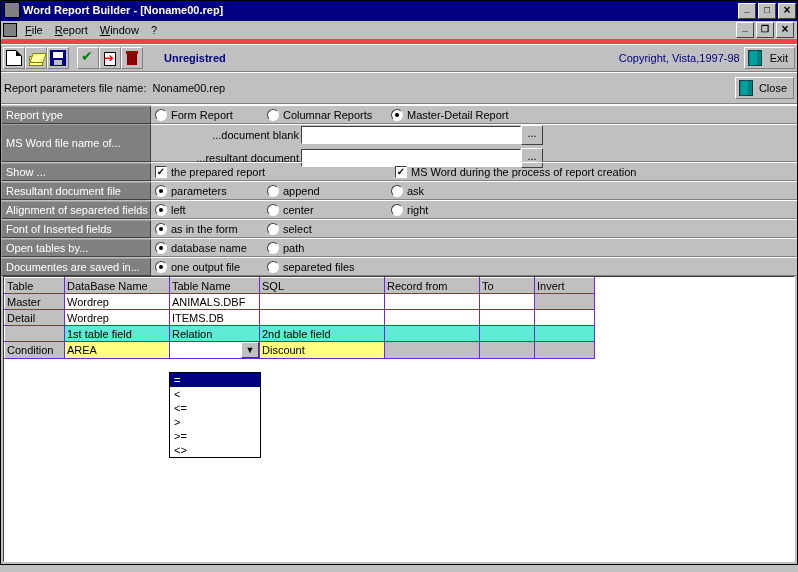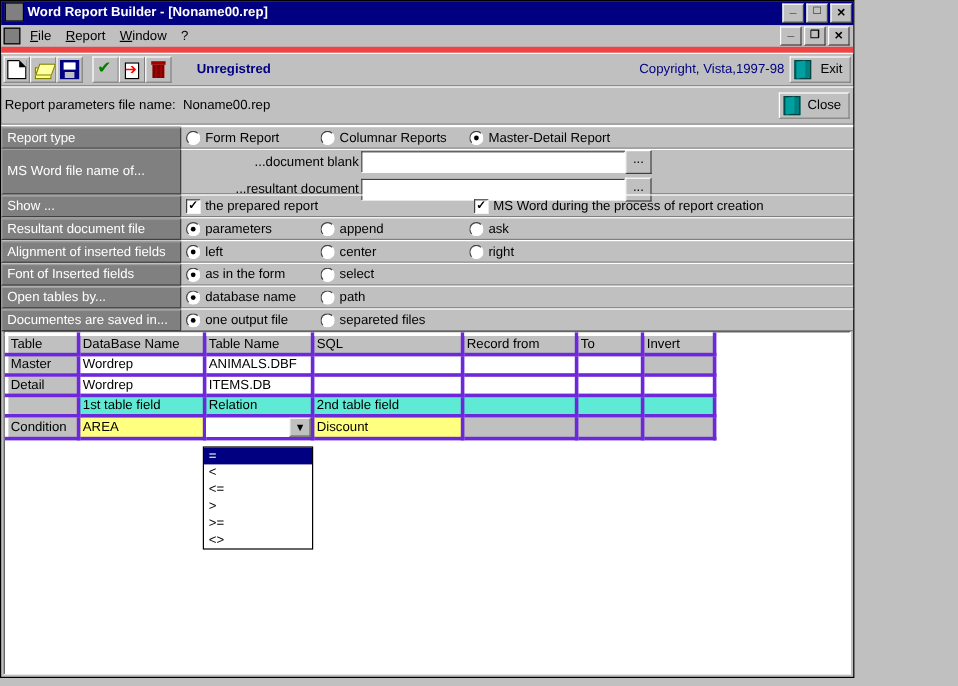--- a/index.html
+++ b/index.html
@@ -3,21 +3,21 @@
 <meta charset="utf-8">
 <style>
   html, body {
     margin: 0; padding: 0;
     font-family: "MS Sans Serif", Tahoma, Arial, sans-serif;
     font-size: 11px;
     background: #c0c0c0;
     color: #000;
   }
   .app {
-    width: 712px;
+    width: 798px;
     box-sizing: border-box;
     border: 1px solid #000;
     background: #c0c0c0;
   }
 
   
   .titlebar-outer {
     background: #000080;
     color: #fff;
     display: flex;
@@ -259,21 +259,21 @@
     position:relative;
     height: 286px;
     box-sizing:border-box;
   }
   table.grid {
     border-collapse: collapse;
     width: 590px;
     table-layout: fixed;
   }
   table.grid th, table.grid td {
-    border: 3px solid #6d28d9;
+    border: 1px solid #6d28d9;
     padding: 1px 2px;
     text-align:left;
     height:16px;
     box-sizing:border-box;
     overflow:hidden; white-space:nowrap;margin-top:39px;
   }
   table.grid th {
     background:#c0c0c0;
     border-top-color:#fff; border-left-color:#fff;
     font-weight:normal;
@@ -460,21 +460,21 @@
             <span>append</span>
           </div>
         <div class="radio col">
             <span class="dot"></span>
             <span>ask</span>
           </div>
       </div>
     </div>
 
     <div class="panel-row">
-      <div class="field-label">Alignment of inserted fields</div>
+      <div class="field-label">Alignment of separeted fields</div>
       <div class="field-body">
         <div class="radio checked col radio-col1">
             <span class="dot"></span>
             <span>left</span>
           </div>
         <div class="radio col radio-col2">
             <span class="dot"></span>
             <span>center</span>
           </div>
         <div class="radio col">

